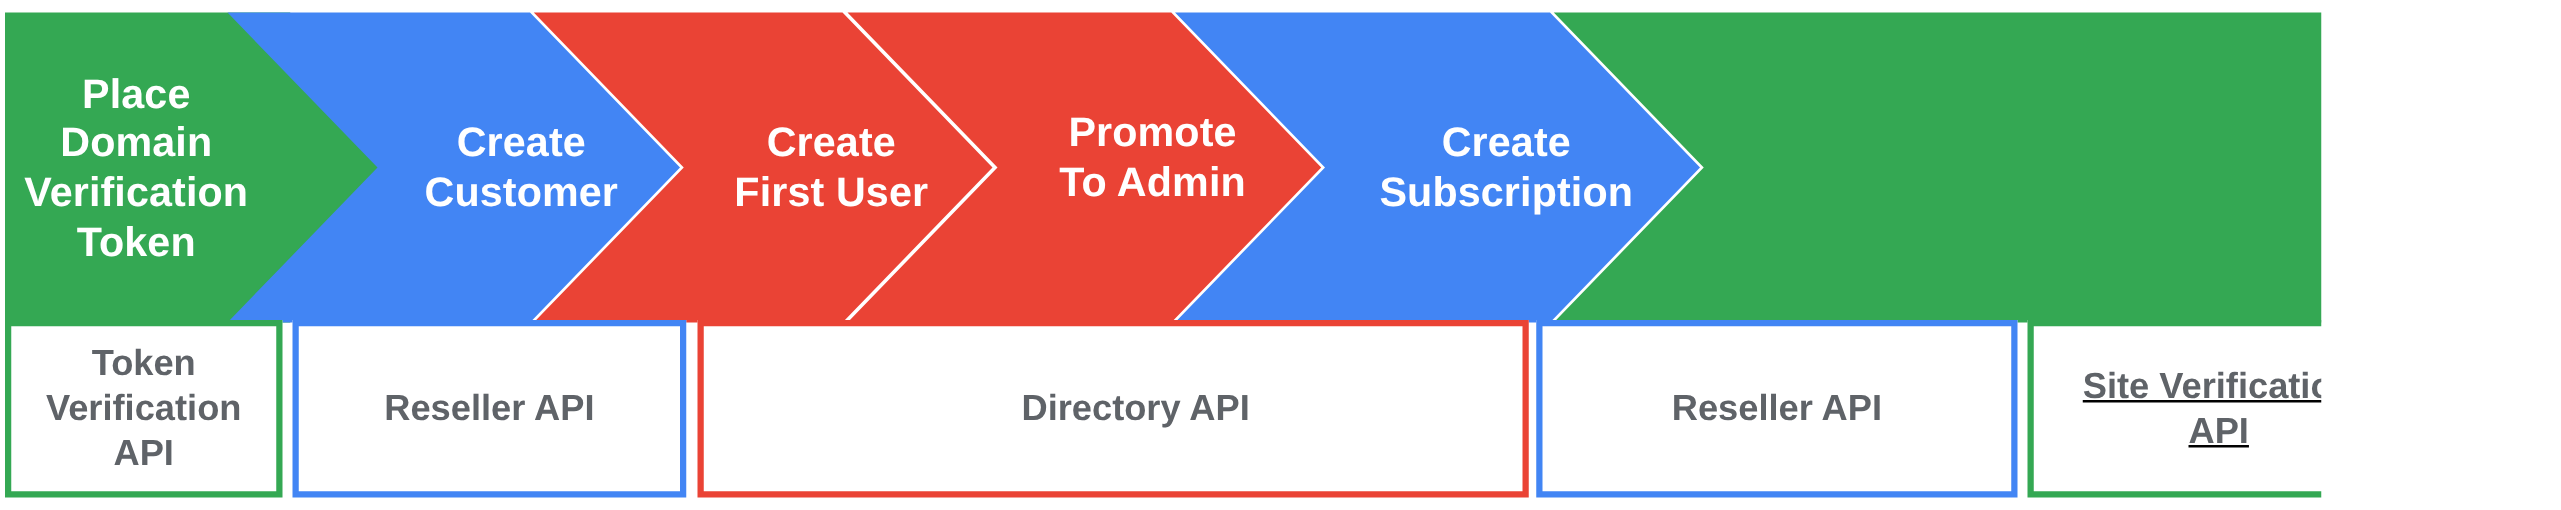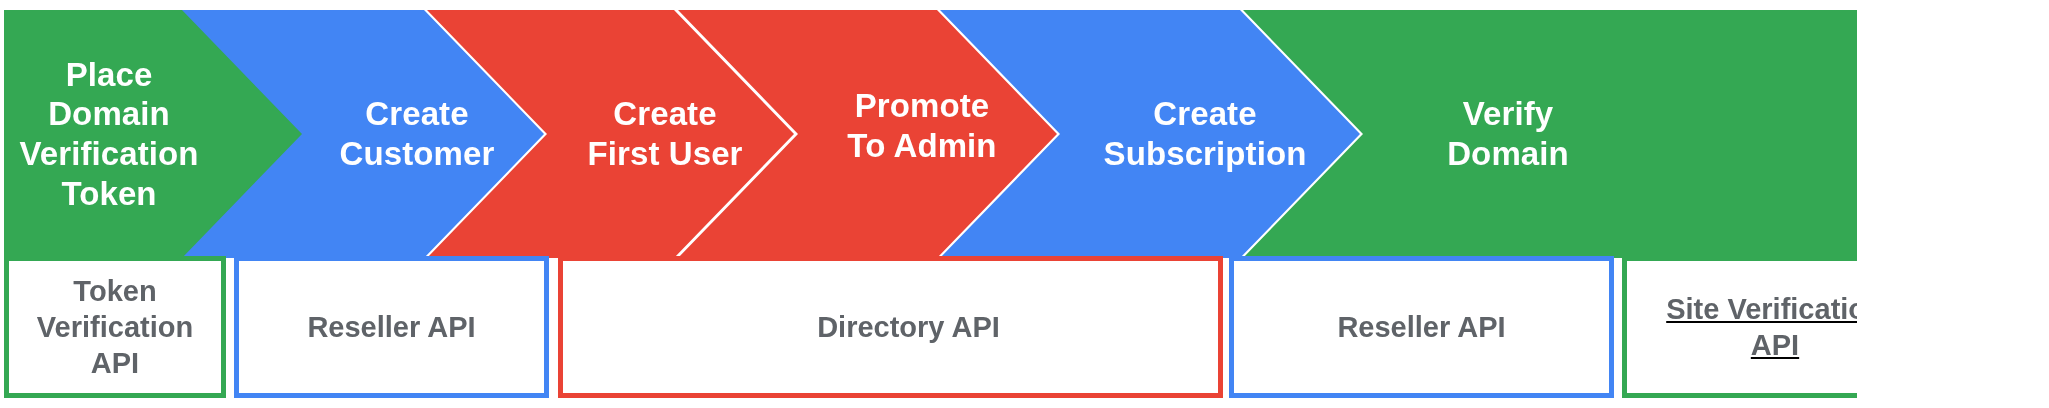--- a/index.html
+++ b/index.html
@@ -86,22 +86,20 @@
 
   <div class="arrow-label" style="left:547px; top:10px; width:236px; height:248px;">Create
 First User</div>
 
   <div class="arrow-label" style="left:798px; top:2px; width:248px; height:248px;">Promote
 To Admin</div>
 
   <div class="arrow-label" style="left:1060px; top:10px; width:290px; height:248px;">Create
 Subscription</div>
 
-  <div class="arrow-label" style="left:1363px; top:10px; width:290px; height:248px;">Verify
-Domain</div>
 
   <div class="api-box" style="left:4px; top:256px; width:222px; height:142px; border:5px solid #34A853;">
     <span class="api-box-label">Token
 Verification
 API</span>
   </div>
 
   <div class="api-box" style="left:234px; top:256px; width:315px; height:142px; border:5px solid #4285F4;">
     <span class="api-box-label">Reseller API</span>
   </div>

